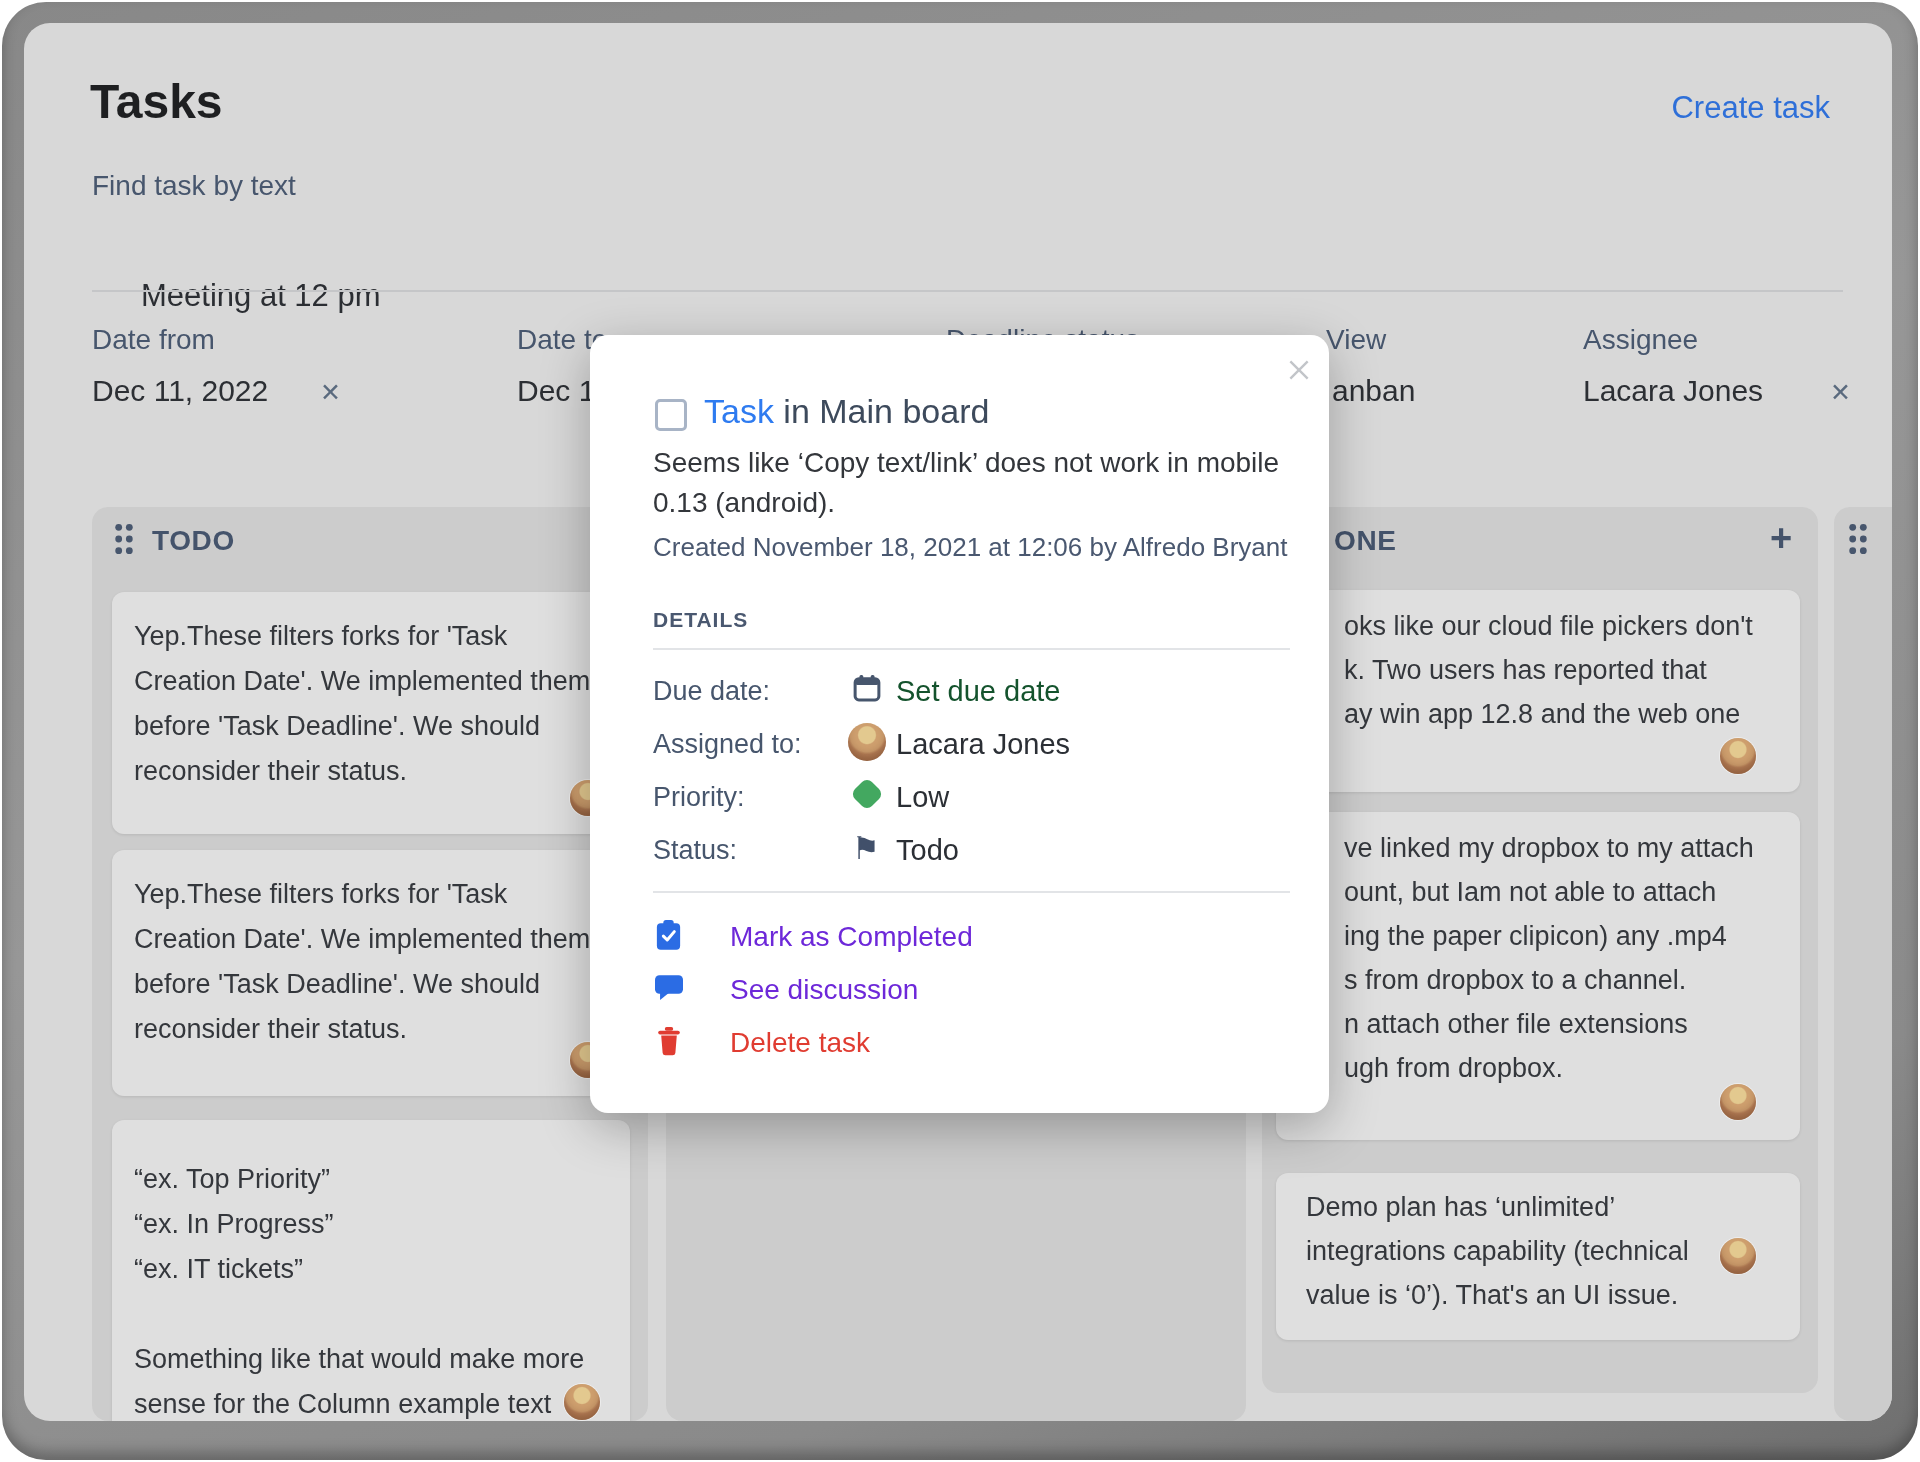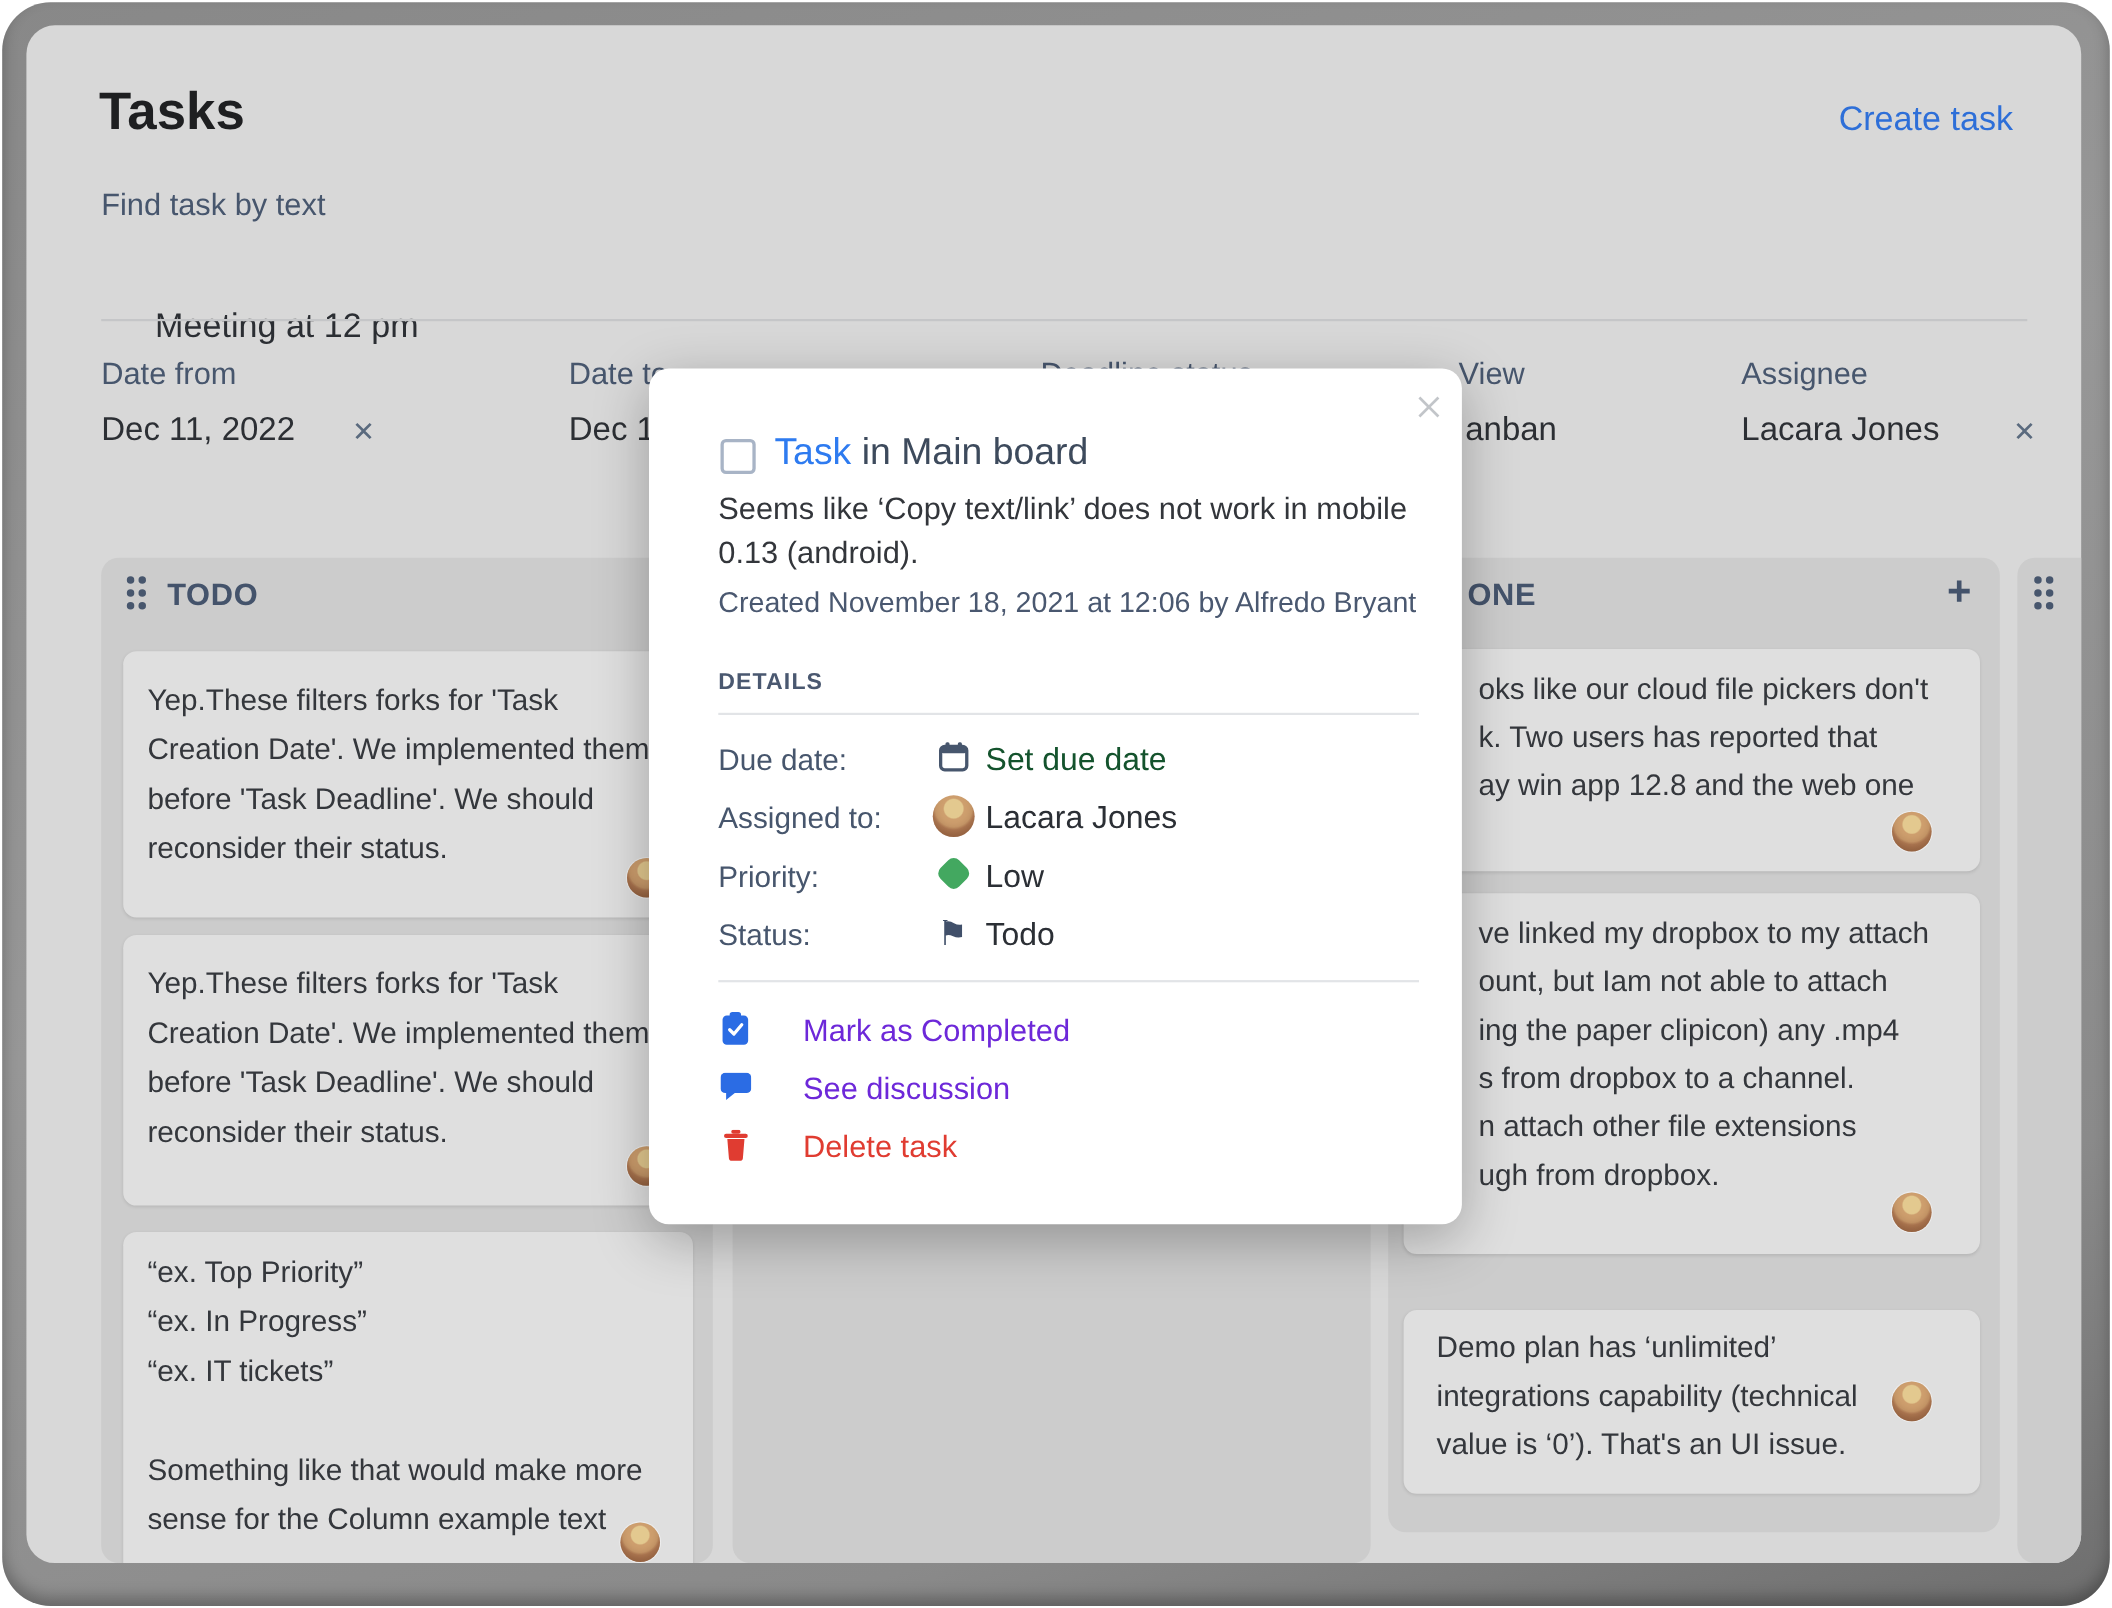--- a/index.html
+++ b/index.html
@@ -102,21 +102,21 @@
         <div style="padding:22px 0 0 22px;">
           <div class="card-line">Yep.These filters forks for 'Task</div>
           <div class="card-line">Creation Date'. We implemented them</div>
           <div class="card-line">before 'Task Deadline'. We should</div>
           <div class="card-line">reconsider their status.</div>
         </div>
         <div class="a avatar" style="right:24px;bottom:18px;width:36px;height:36px;"></div>
       </div>
 
       <div class="a card" style="left:20px;top:613px;width:518px;height:332px;">
-        <div style="padding:14px 0 0 22px;">
+        <div style="padding:37px 0 0 22px;">
           <div class="card-line">“ex. Top Priority”</div>
           <div class="card-line">“ex. In Progress”</div>
           <div class="card-line">“ex. IT tickets”</div>
           <div class="card-line"></div>
           <div class="card-line">Something like that would make more</div>
           <div class="card-line">sense for the Column example text</div>
         </div>
         <div class="a avatar" style="right:30px;bottom:32px;width:36px;height:36px;"></div>
       </div>
     </div>
@@ -141,21 +141,21 @@
           <div class="card-line lh44">ve linked my dropbox to my attach</div>
           <div class="card-line lh44">ount, but Iam not able to attach</div>
           <div class="card-line lh44">ing the paper clipicon) any .mp4</div>
           <div class="card-line lh44">s from dropbox to a channel.</div>
           <div class="card-line lh44">n attach other file extensions</div>
           <div class="card-line lh44">ugh from dropbox.</div>
         </div>
         <div class="a avatar" style="right:44px;bottom:20px;width:36px;height:36px;"></div>
       </div>
 
-      <div class="a card" style="left:14px;top:684px;width:524px;height:167px;">
+      <div class="a card" style="left:14px;top:666px;width:524px;height:167px;">
         <div style="padding:12px 0 0 30px;">
           <div class="card-line lh44">Demo plan has ‘unlimited’</div>
           <div class="card-line lh44">integrations capability (technical</div>
           <div class="card-line lh44">value is ‘0’). That's an UI issue.</div>
         </div>
         <div class="a avatar" style="right:44px;bottom:66px;width:36px;height:36px;"></div>
       </div>
     </div>
 
     <div class="a column" style="left:1834px;top:507px;width:70px;height:914px;border-radius:16px 0 0 16px;">

